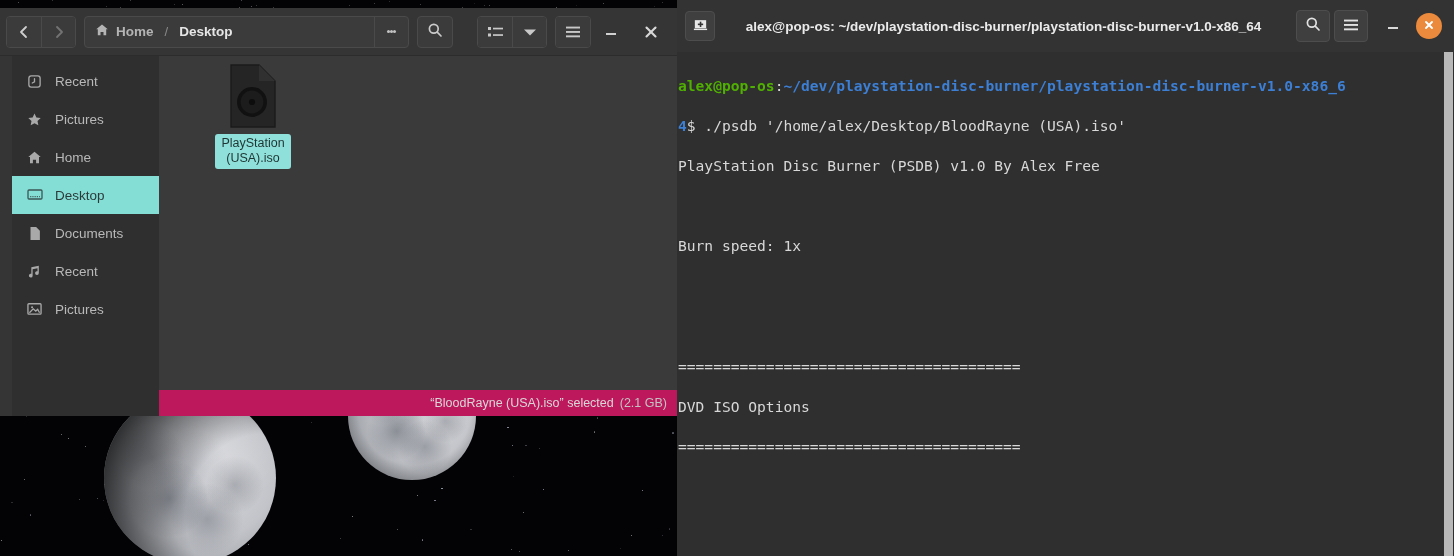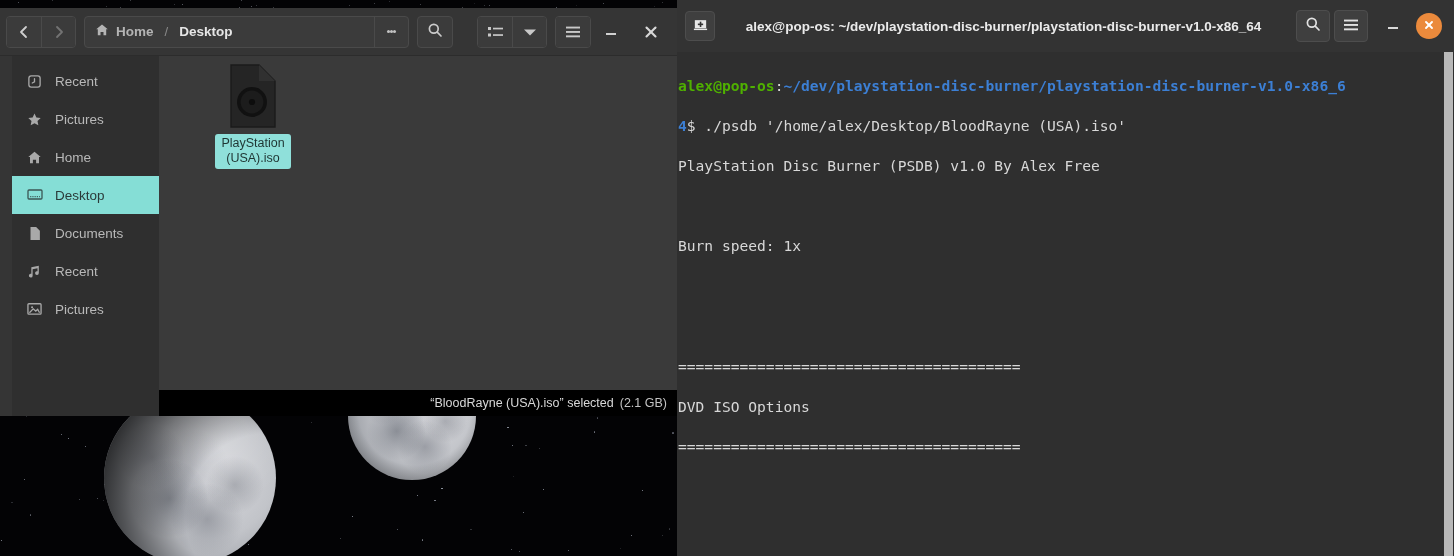--- a/index.html
+++ b/index.html
@@ -124,21 +124,21 @@
   .filelabel {
     background: #8fe0da; color: #1f3533;
     border-radius: 3px; padding: 2px 6px 3px;
     font-size: 12.5px; line-height: 15px; text-align: center;
     max-width: 84px;
   }
   .statusbar {
     position: absolute; left: 0; right: 0; bottom: 0; height: 26px;
     display: flex; align-items: center; justify-content: flex-end;
     padding-right: 10px;
-    background: #000000;
+    background: #be185d;
     color: #d8d8d8; font-size: 12.5px;
   }
   .statusbar .sz { color: #c2c2c2; margin-left: 6px; }
 
   
   .term {
     position: absolute; left: 677px; top: 0;
     width: 777px; height: 556px;
     background: #2f2f2f;
     display: flex; flex-direction: column;

